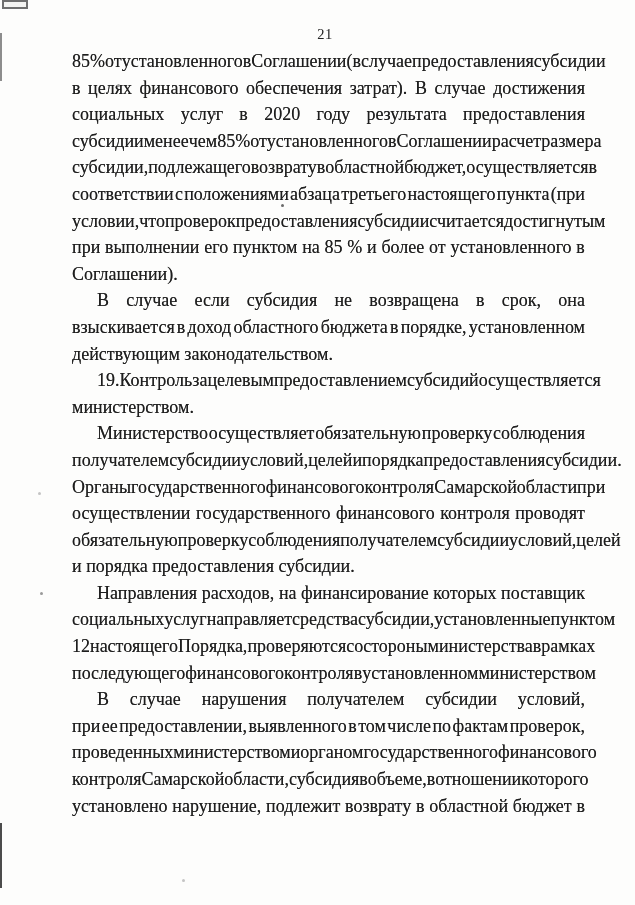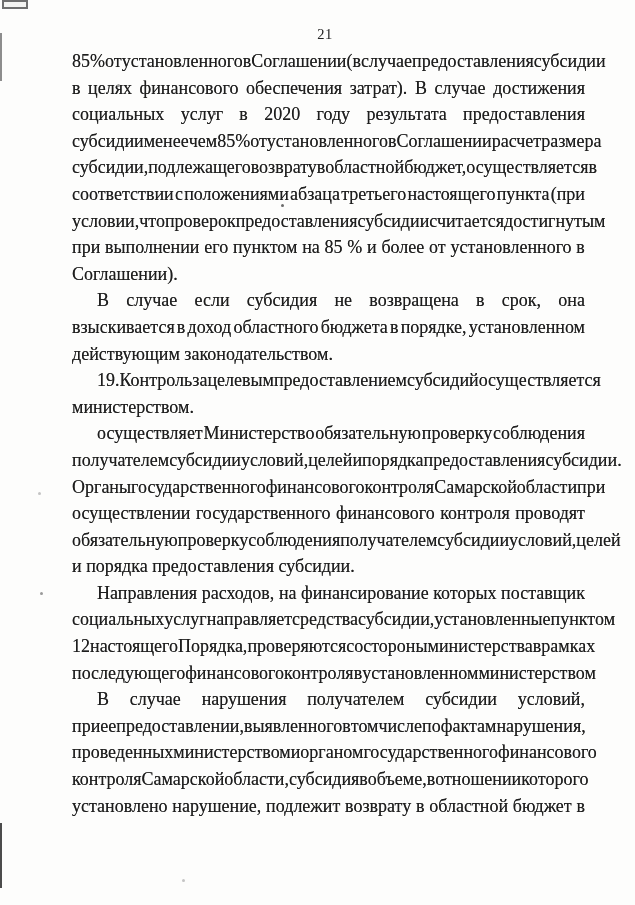--- a/index.html
+++ b/index.html
@@ -203,22 +203,22 @@
           <span>за</span>
           <span>целевым</span>
           <span>предоставлением</span>
           <span>субсидий</span>
           <span>осуществляется</span>
         </div>
         <div class="line">министерством.</div>
       </div>
     <div class="paragraph">
         <div class="line jline indent">
+          <span>Министерство</span>
           <span>осуществляет</span>
-          <span>Министерство</span>
           <span>обязательную</span>
           <span>проверку</span>
           <span>соблюдения</span>
         </div>
         <div class="line jline">
           <span>получателем</span>
           <span>субсидии</span>
           <span>условий,</span>
           <span>целей</span>
           <span>и</span>
@@ -303,21 +303,21 @@
         <div class="line jline">
           <span>при</span>
           <span>ее</span>
           <span>предоставлении,</span>
           <span>выявленного</span>
           <span>в</span>
           <span>том</span>
           <span>числе</span>
           <span>по</span>
           <span>фактам</span>
-          <span>нарушения,</span>
+          <span>проверок,</span>
         </div>
         <div class="line jline">
           <span>проведенных</span>
           <span>министерством</span>
           <span>и</span>
           <span>органом</span>
           <span>государственного</span>
           <span>финансового</span>
         </div>
         <div class="line jline">

